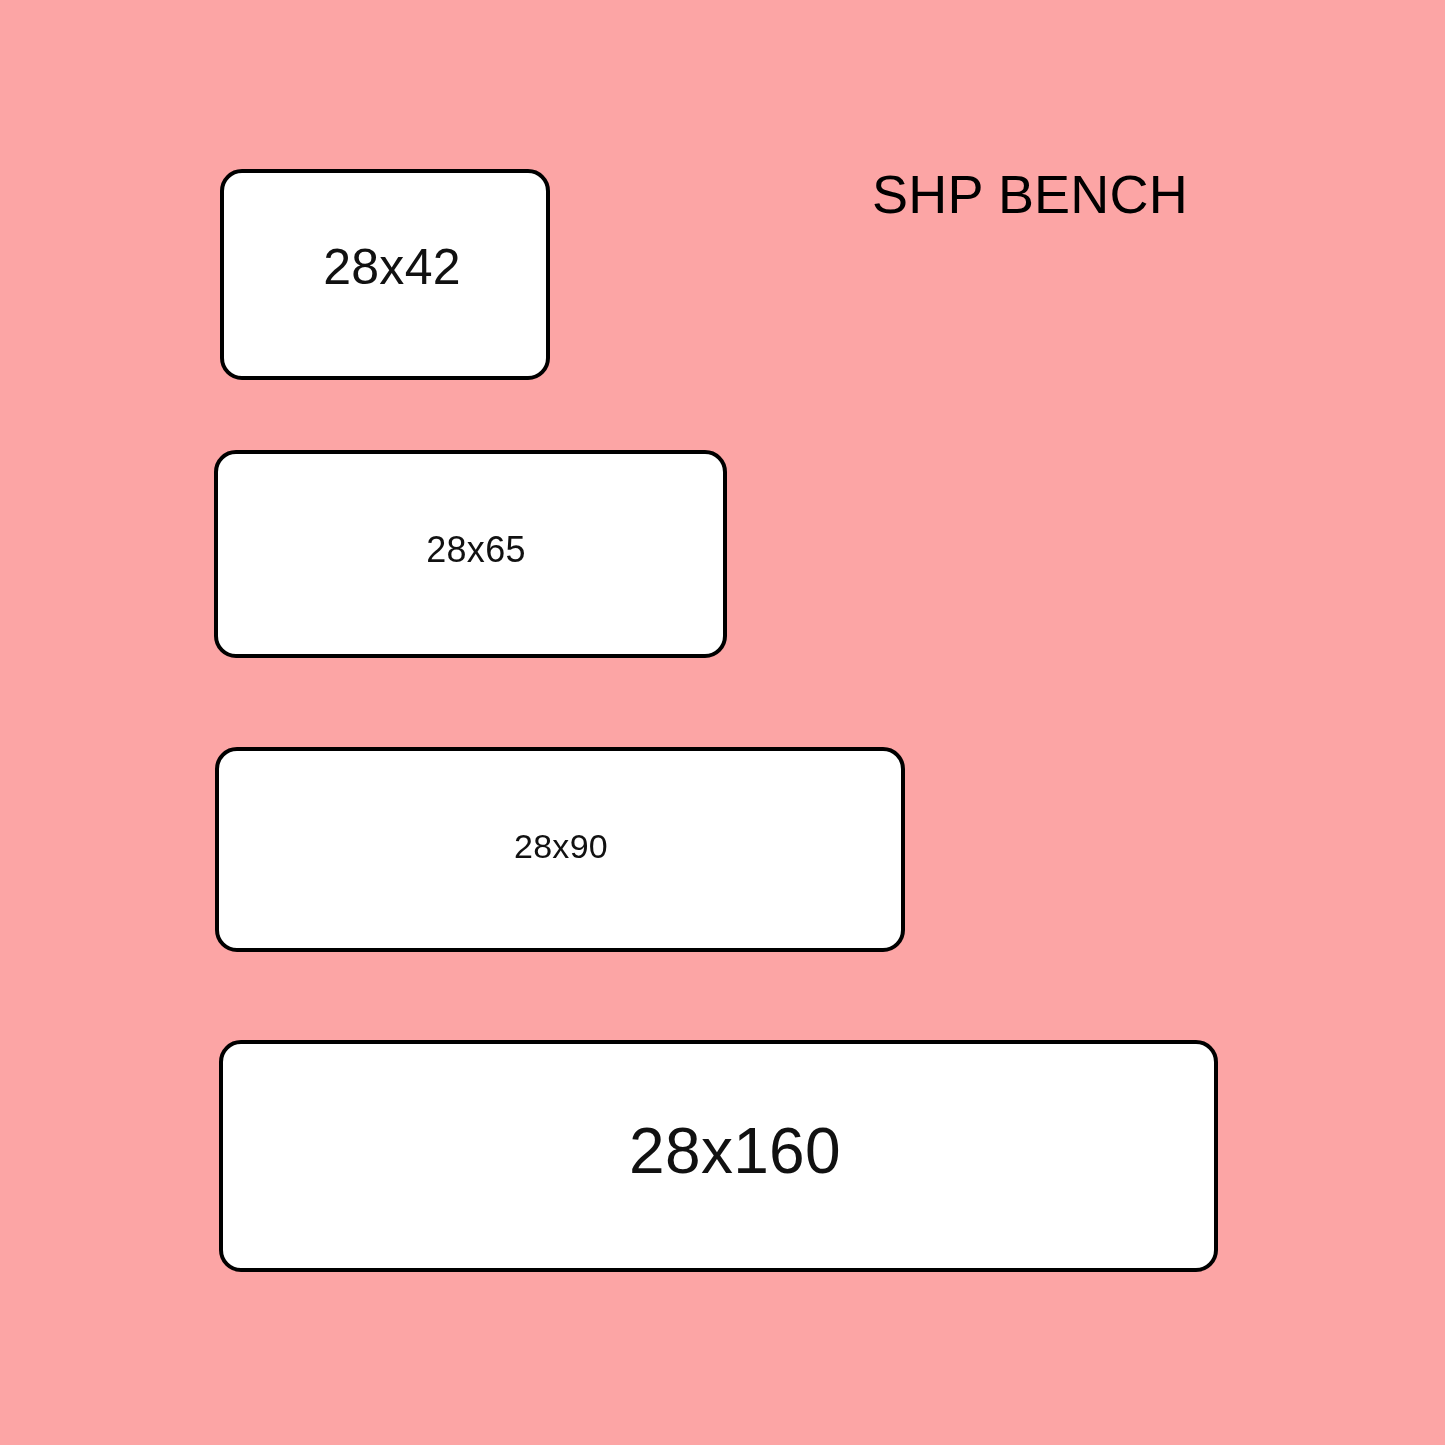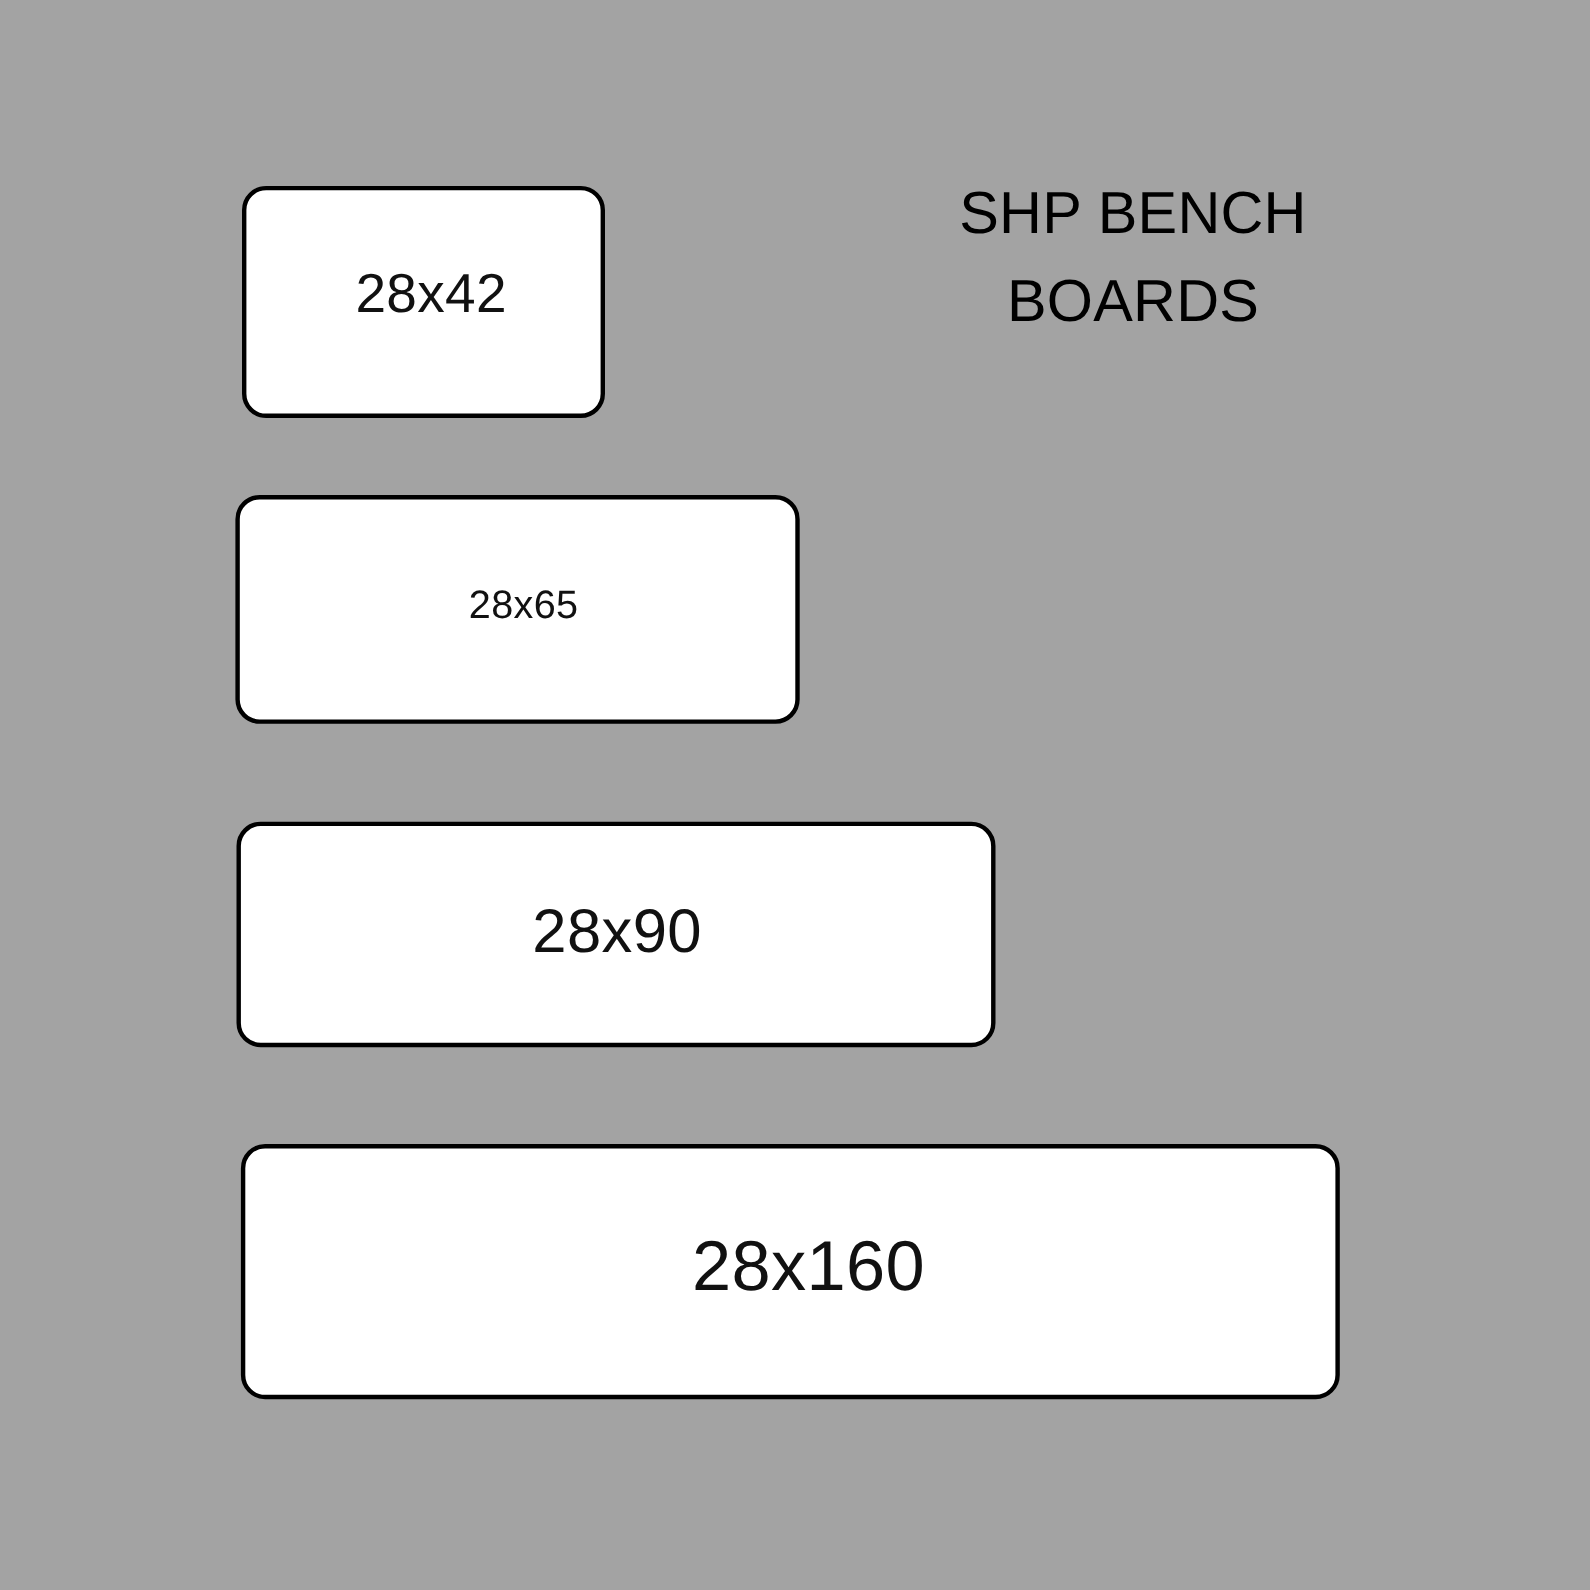--- a/index.html
+++ b/index.html
@@ -8,21 +8,21 @@
     padding: 0;
     background: #ffffff;
   }
   body {
     font-family: "Liberation Sans", sans-serif;
   }
   #canvas {
     position: relative;
     width: 1445px;
     height: 1445px;
-    background: #a3a3a3;
+    background: #fca5a5;
     overflow: hidden;
   }
   .title-block {
     position: absolute;
     text-align: center;
     color: #000000;
     font-family: "Liberation Sans", sans-serif;
     font-weight: 400;
     line-height: 1.48;
     letter-spacing: 0.2px;
@@ -48,28 +48,27 @@
     letter-spacing: 0.3px;
   }
 </style>
 </head>
 <body>
 
 <div id="canvas">
 
   <div class="title-block" style="left: 790px; top: 155px; width: 480px; font-size: 54px;">
     <span class="title-line">SHP BENCH</span>
-    <span class="title-line">BOARDS</span>
   </div>
 
   <div class="board" style="left: 220px; top: 169px; width: 330px; height: 211px;"></div>
   <div class="board-label" style="left: 392px; top: 267px; font-size: 50px;">28x42</div>
 
   <div class="board" style="left: 214px; top: 450px; width: 513px; height: 208px;"></div>
   <div class="board-label" style="left: 476px; top: 550px; font-size: 36px;">28x65</div>
 
   <div class="board" style="left: 215px; top: 747px; width: 690px; height: 205px;"></div>
-  <div class="board-label" style="left: 561px; top: 846px; font-size: 56px;">28x90</div>
+  <div class="board-label" style="left: 561px; top: 846px; font-size: 34px;">28x90</div>
 
   <div class="board" style="left: 219px; top: 1040px; width: 999px; height: 232px;"></div>
   <div class="board-label" style="left: 735px; top: 1151px; font-size: 64px;">28x160</div>
 
 </div>
 
 </body></html>

